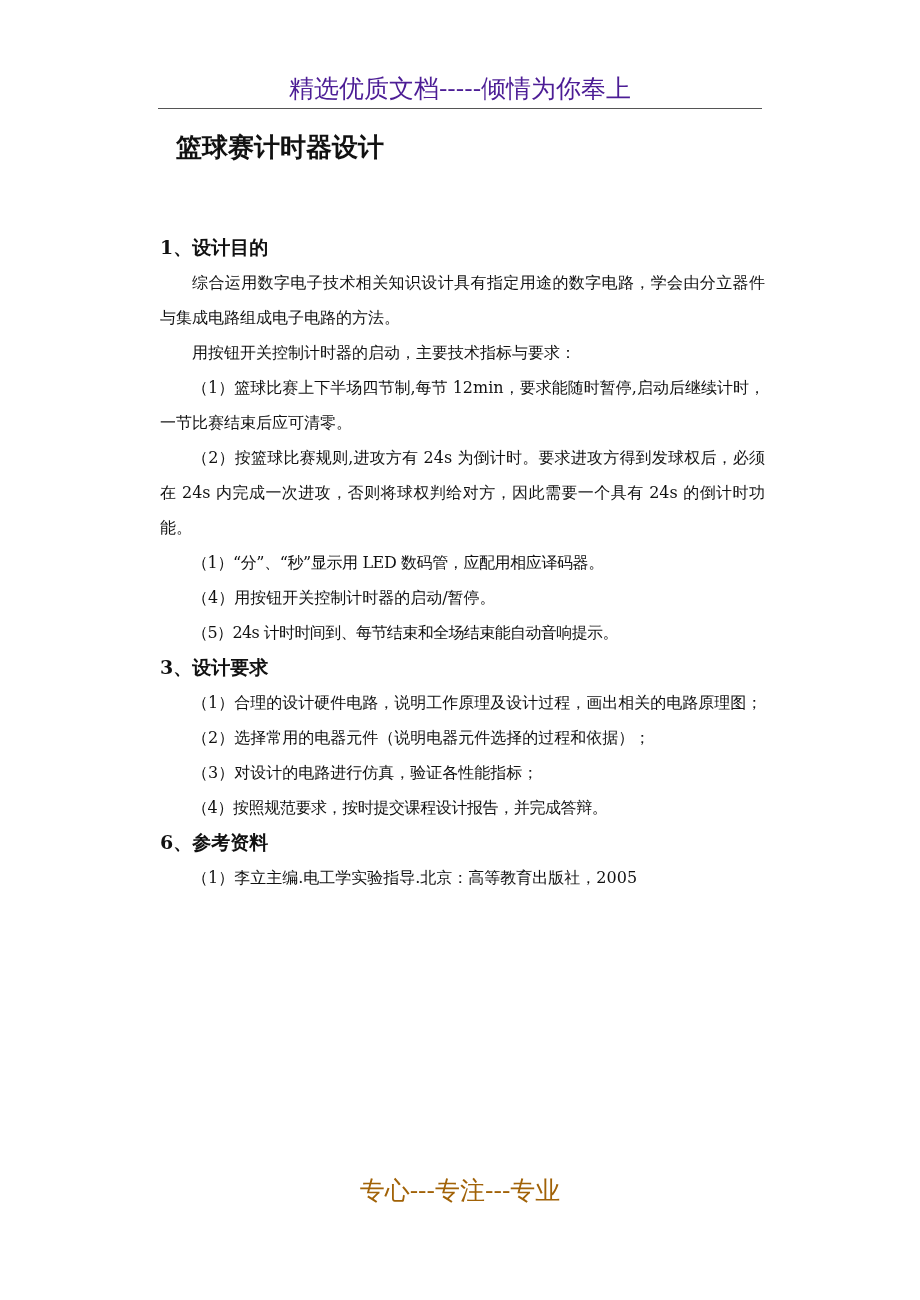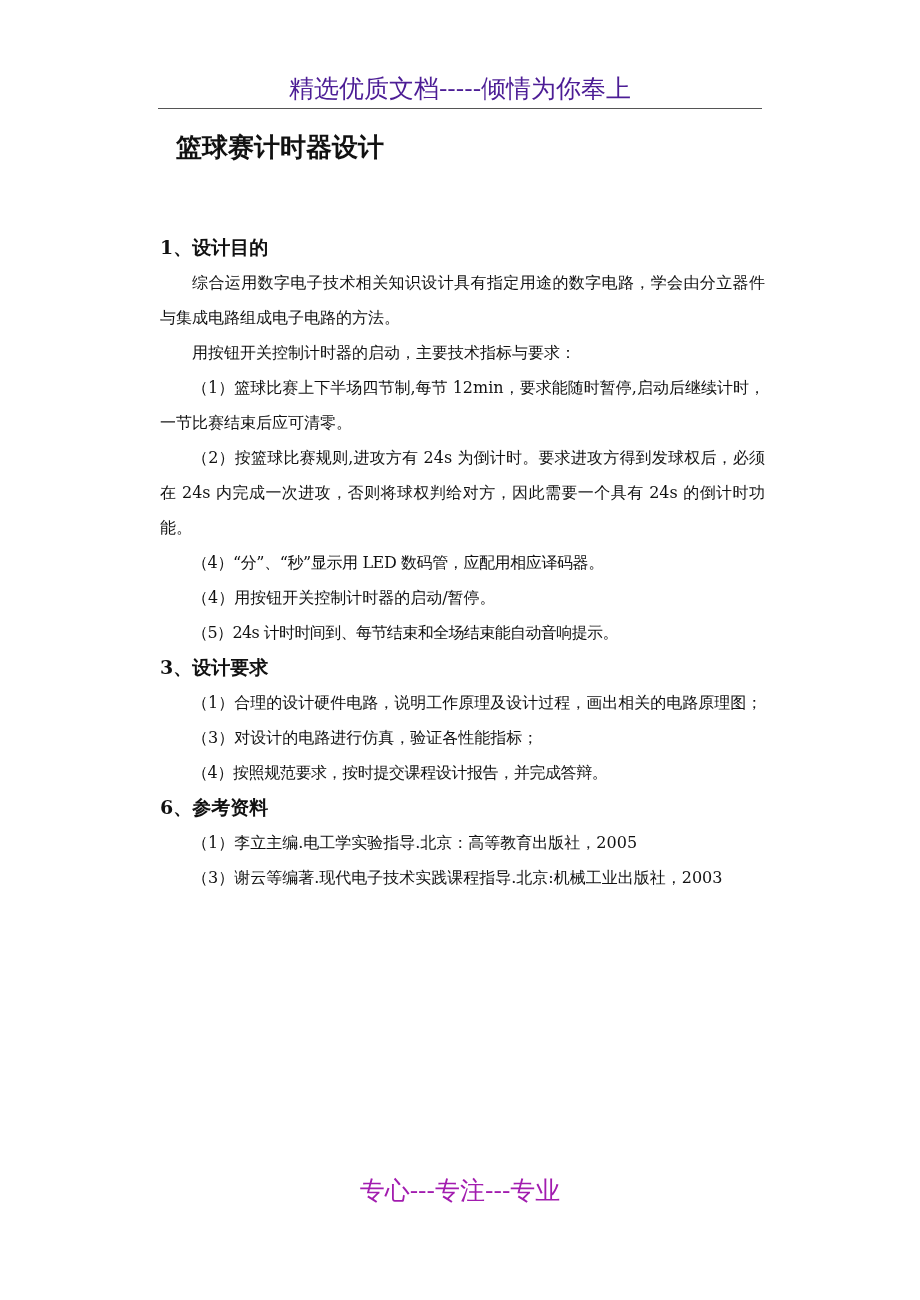--- a/index.html
+++ b/index.html
@@ -8,44 +8,44 @@
   .header { position: absolute; left: 158px; width: 604px; top: 74px; text-align: center;
             font-size: 25px; color: #4c1d95; letter-spacing: 0px; line-height: 30px; }
   .header-rule { position: absolute; left: 158px; width: 604px; top: 108px; height: 0;
                  border-top: 1px solid #555; }
   .title { position: absolute; left: 176px; width: 660px; top: 130px; text-align: left;
            font-size: 26px; font-weight: bold; line-height: 34px; }
   .body { position: absolute; left: 160px; top: 186px; width: 605px; margin-top: 44px; }
   .h { font-size: 19px; font-weight: bold; line-height: 35px; height: 35px; white-space: nowrap; }
   .p { font-size: 16px; line-height: 35px; text-indent: 2em; text-align: justify; text-align-last: left; }
   .footer { position: absolute; left: 158px; width: 604px; top: 1176px; text-align: center;
-            font-size: 25px; color: #a21caf; line-height: 30px; }
+            font-size: 25px; color: #a16207; line-height: 30px; }
 </style>
 </head>
 <body>
 
 <div class="header">精选优质文档-----倾情为你奉上</div>
 <div class="header-rule"></div>
 
 <div class="title">篮球赛计时器设计</div>
 
 <div class="body">
   <div class="h">1、设计目的</div>
   <div class="p">综合运用数字电子技术相关知识设计具有指定用途的数字电路，学会由分立器件与集成电路组成电子电路的方法。</div>
 
   <div class="p">用按钮开关控制计时器的启动，主要技术指标与要求：</div>
   <div class="p">（1）篮球比赛上下半场四节制,每节 12min，要求能随时暂停,启动后继续计时，一节比赛结束后应可清零。</div>
   <div class="p">（2）按篮球比赛规则,进攻方有 24s 为倒计时。要求进攻方得到发球权后，必须在 24s 内完成一次进攻，否则将球权判给对方，因此需要一个具有 24s 的倒计时功能。</div>
-  <div class="p" style="letter-spacing:-0.4px">（4）“分”、“秒”显示用 LED 数码管，应配用相应译码器。</div>
+  <div class="p" style="letter-spacing:-0.4px">（1）“分”、“秒”显示用 LED 数码管，应配用相应译码器。</div>
   <div class="p">（4）用按钮开关控制计时器的启动/暂停。</div>
   <div class="p" style="letter-spacing:-0.6px">（5）24s 计时时间到、每节结束和全场结束能自动音响提示。</div>
 
   <div class="h">3、设计要求</div>
   <div class="p">（1）合理的设计硬件电路，说明工作原理及设计过程，画出相关的电路原理图；</div>
+  <div class="p">（2）选择常用的电器元件（说明电器元件选择的过程和依据）；</div>
   <div class="p">（3）对设计的电路进行仿真，验证各性能指标；</div>
   <div class="p" style="letter-spacing:-0.4px">（4）按照规范要求，按时提交课程设计报告，并完成答辩。</div>
 
   <div class="h">6、参考资料</div>
   <div class="p">（1）李立主编.电工学实验指导.北京：高等教育出版社，2005</div>
-  <div class="p">（3）谢云等编著.现代电子技术实践课程指导.北京:机械工业出版社，2003</div>
 </div>
 
 <div class="footer">专心---专注---专业</div>
 
 </body></html>

